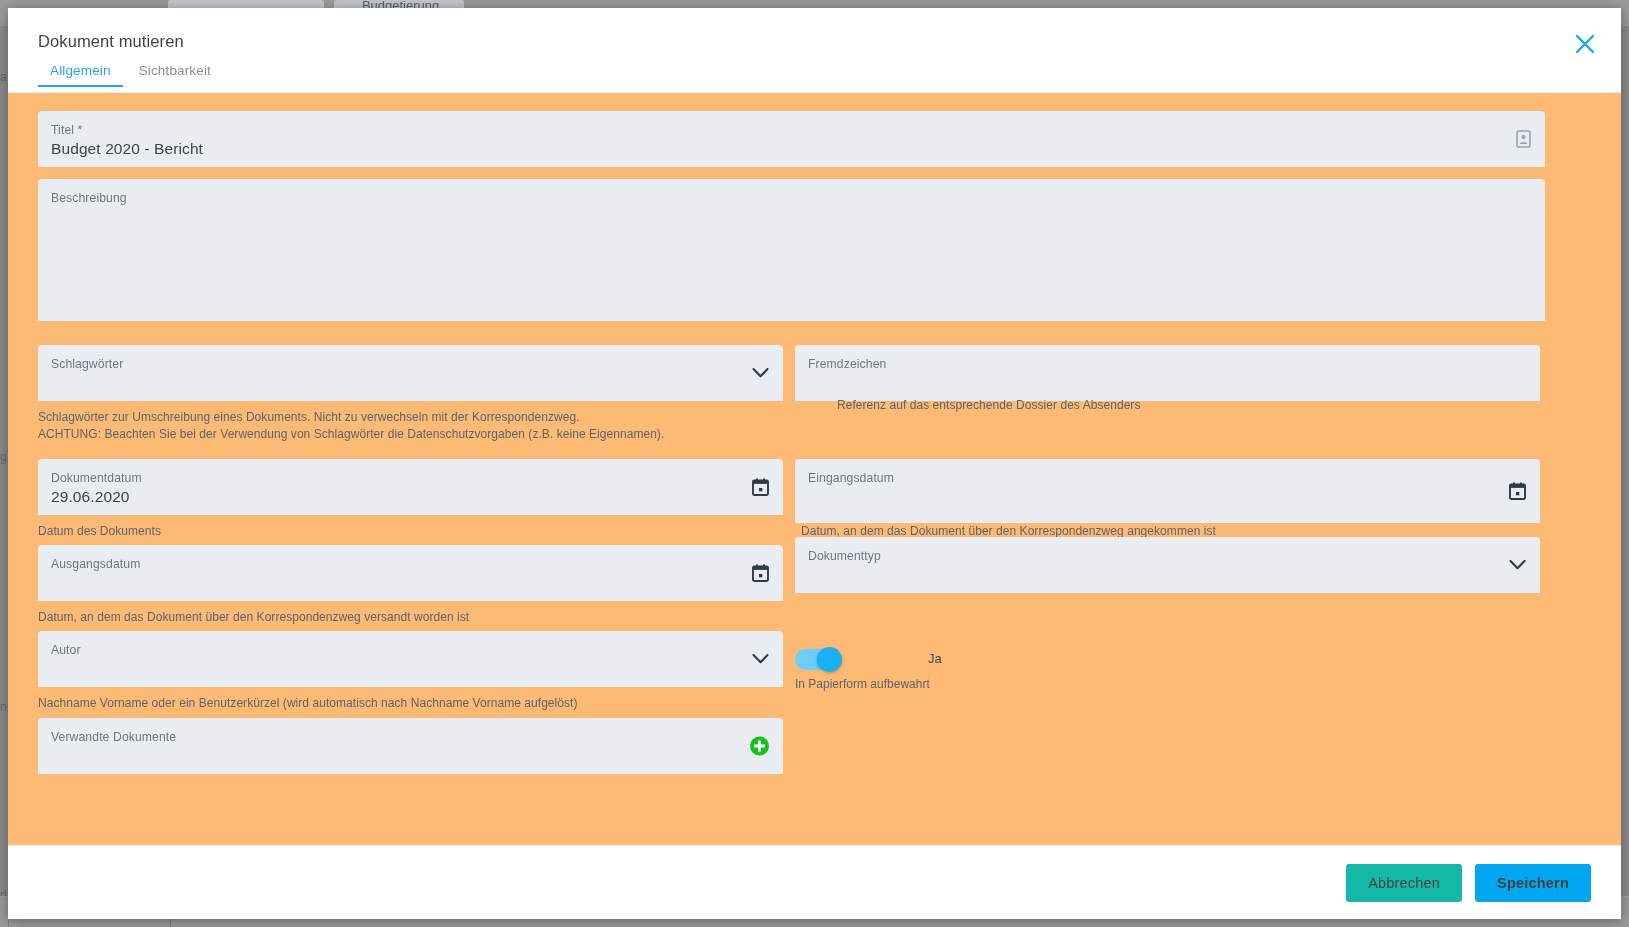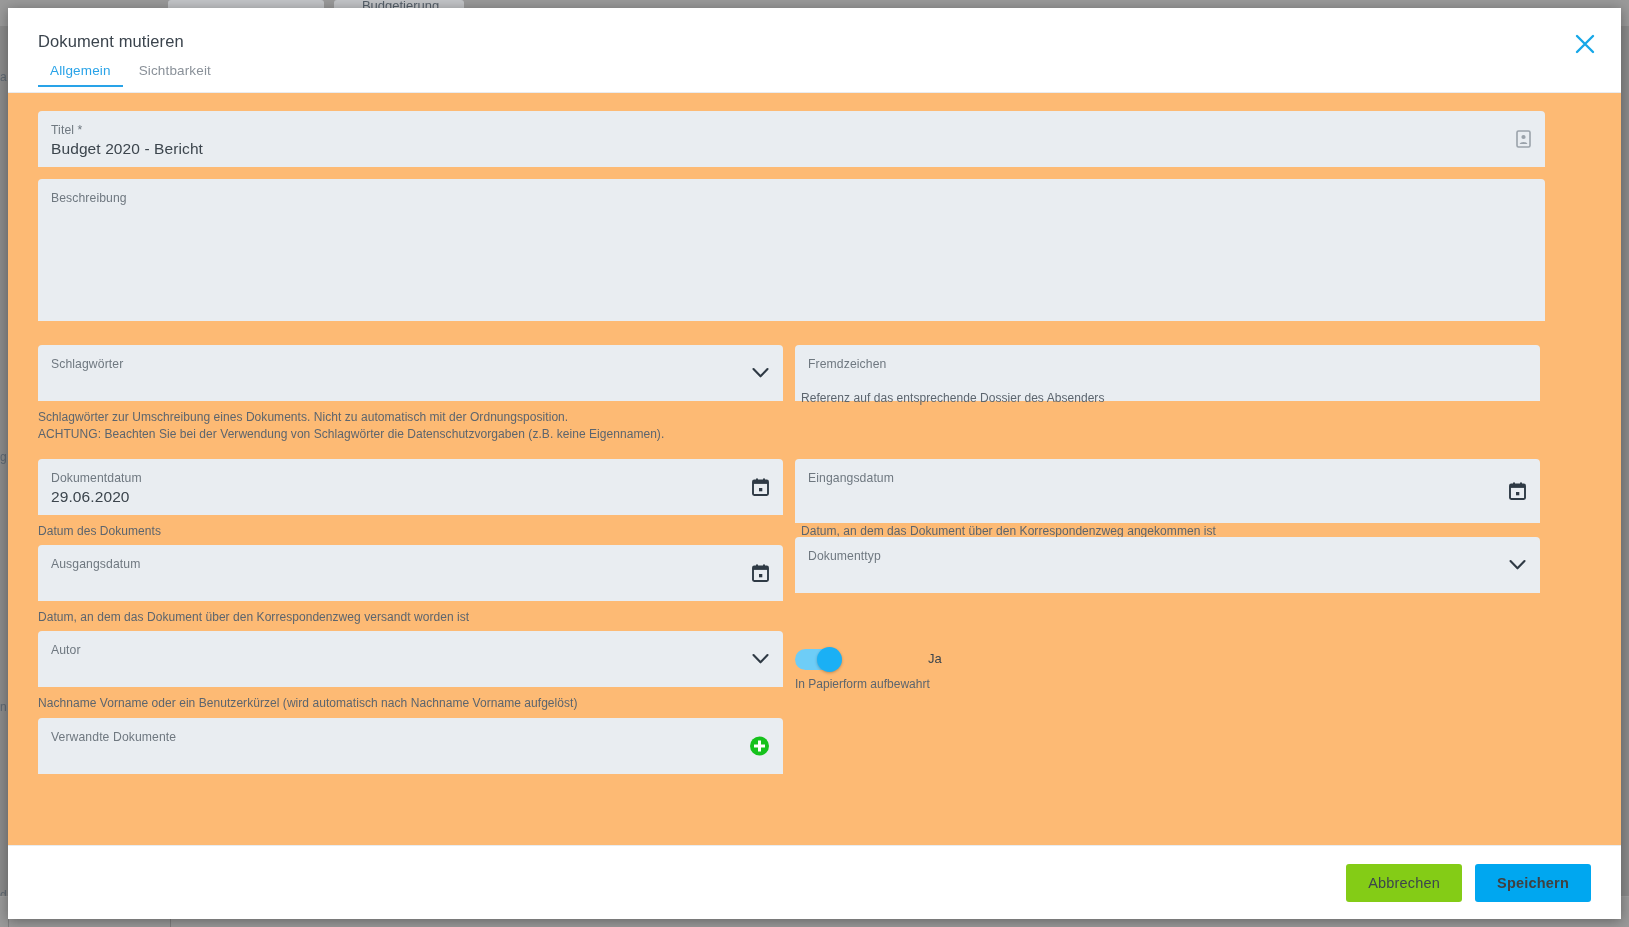--- a/index.html
+++ b/index.html
@@ -121,21 +121,21 @@
 
   .row-title  { position: absolute; left: 30px; top: 18px;  width: 1507px; height: 56px; }
   .row-desc   { position: absolute; left: 30px; top: 86px;  width: 1507px; height: 142px; }
 
   .col-left   { position: absolute; left: 30px;  width: 745px; }
   .col-right  { position: absolute; left: 787px; width: 745px; padding-left: 6px; }
 
   .f-keywords   { top: 252px; height: 56px; }
   .f-keywords-h { top: 316px; }
   .f-foreign    { top: 252px; height: 56px; }
-  .f-foreign-h  { top: 297px; }
+  .f-foreign-h  { top: 304px; margin-left: 36px; }
 
   .f-docdate    { top: 366px; height: 56px; }
   .f-docdate-h  { top: 430px; }
   .f-indate     { top: 366px; height: 64px; }
   .f-indate-h   { top: 430px; }
 
   .f-outdate    { top: 452px; height: 56px; }
   .f-outdate-h  { top: 516px; }
   .f-doctype    { top: 444px; height: 56px; }
 
@@ -184,21 +184,21 @@
     display: flex; align-items: center; justify-content: flex-end;
     padding-right: 30px; gap: 13px;
     background: #fff;
   }
   .btn {
     height: 38px; min-width: 110px; border: none; border-radius: 3px;
     font-size: 14.5px; cursor: pointer; letter-spacing: .2px;
     font-family: "Liberation Sans", sans-serif;
     padding: 0 22px;
   }
-  .btn-secondary { background: #84cc16; color: #3c454d; }
+  .btn-secondary { background: #14b8a6; color: #3c454d; }
   .btn-primary   { background: #00a7f0; color: #404040; font-weight: bold; }
 </style>
 </head>
 <body>
 
 <div class="backdrop">
   <div class="backdrop-topbar"></div>
 
   <div class="bd-tab t1">
     <span class="bd-dot"></span>
@@ -264,21 +264,21 @@
 
     <div class="field col-left f-keywords">
       <span class="field-label">Schlagwörter</span>
       <span class="field-icon">
         <svg width="17" height="11" viewBox="0 0 17 11" aria-hidden="true">
           <path d="M1.5 1.5 L8.5 8.8 L15.5 1.5" fill="none" stroke="#2f3a45" stroke-width="2.1" stroke-linecap="round" stroke-linejoin="round"></path>
         </svg>
       </span>
     </div>
     <div class="helper col-left f-keywords-h">
-      <div>Schlagwörter zur Umschreibung eines Dokuments. Nicht zu automatisch mit der Ordnungsposition.</div>
+      <div>Schlagwörter zur Umschreibung eines Dokuments. Nicht zu verwechseln mit der Korrespondenzweg.</div>
       <div>ACHTUNG: Beachten Sie bei der Verwendung von Schlagwörter die Datenschutzvorgaben (z.B. keine Eigennamen).</div>
     </div>
 
     <div class="field col-right f-foreign">
       <span class="field-label">Fremdzeichen</span>
     </div>
     <div class="helper col-right f-foreign-h">Referenz auf das entsprechende Dossier des Absenders</div>
 
     <div class="field col-left f-docdate">
       <span class="field-label">Dokumentdatum</span>

